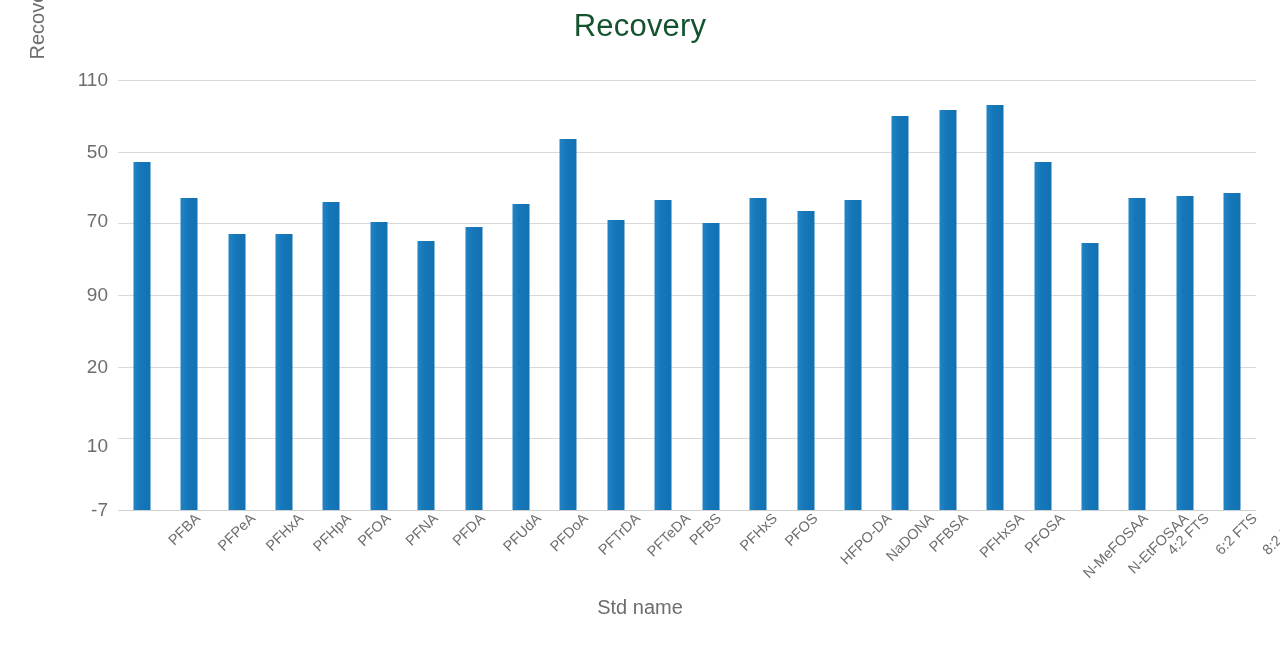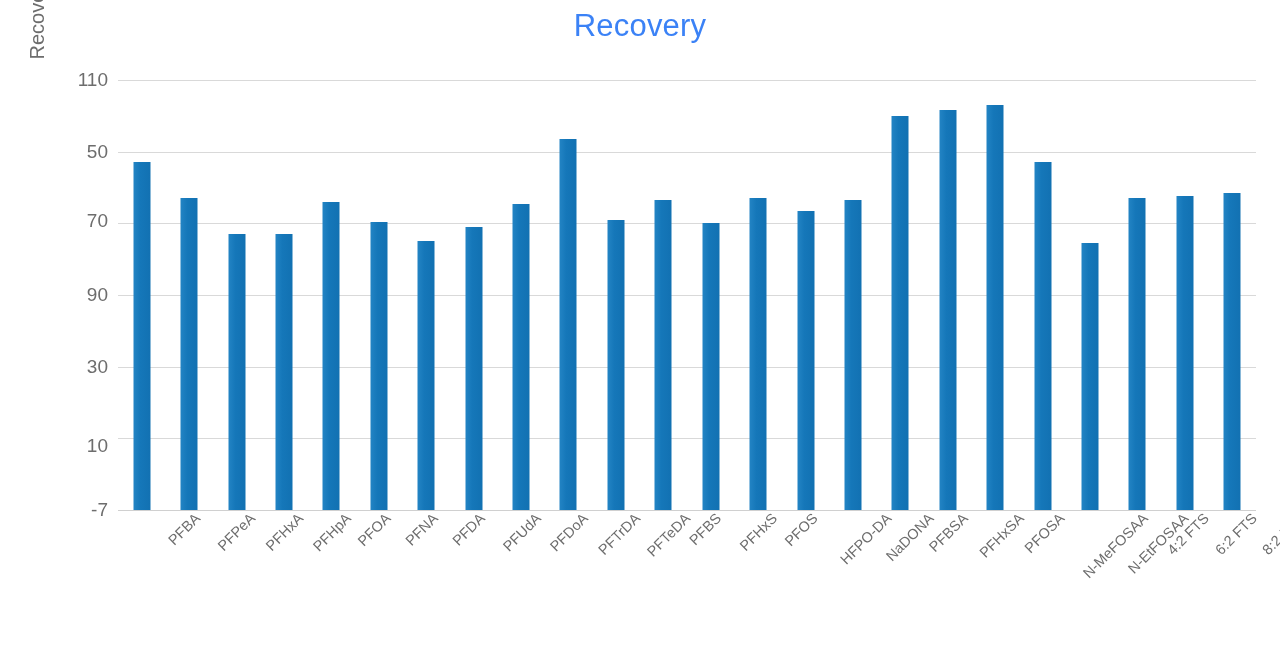--- a/index.html
+++ b/index.html
@@ -12,21 +12,21 @@
     overflow:hidden;
     position:relative;
   }
   #chart-root{position:absolute;inset:0;}
 
   
   .chart-title{
     position:absolute;top:8px;left:0;width:1280px;
     text-align:center;
     font-size:31px;font-weight:400;
-    color:#3b82f6;
+    color:#14532d;
     letter-spacing:.2px;
   }
 
   
   .y-axis-title{
     position:absolute;
     left:16px;top:150px;
     width:300px;height:34px;
     transform:rotate(-90deg);
     transform-origin:left top;
@@ -104,21 +104,21 @@
 
   <div class="y-axis-title-wrap">
     <div class="y-axis-title">Recovery [%]</div>
   </div>
 
   <div class="yticks" id="yticks">
       <div class="ytick" style="top: 70px;">110</div>
       <div class="ytick" style="top: 141.667px;">50</div>
       <div class="ytick" style="top: 211px;">70</div>
       <div class="ytick" style="top: 285px;">90</div>
-      <div class="ytick" style="top: 356.667px;">30</div>
+      <div class="ytick" style="top: 356.667px;">20</div>
       <div class="ytick" style="top: 436px;">10</div>
       <div class="ytick" style="top: 500px;">-7</div>
     </div>
 
   <div class="plot-area" id="plot-area">
     <div id="gridlines">
         <div class="gridline" style="top: 0px;"></div>
         <div class="gridline" style="top: 71.6667px;"></div>
         <div class="gridline" style="top: 143.333px;"></div>
         <div class="gridline" style="top: 215px;"></div>
@@ -222,14 +222,15 @@
       <div class="xlabel" style="left: 794.375px;"><span>PFBSA</span></div>
       <div class="xlabel" style="left: 841.792px;"><span>PFHxSA</span></div>
       <div class="xlabel" style="left: 889.208px;"><span>PFOSA</span></div>
       <div class="xlabel" style="left: 936.625px;"><span>N-MeFOSAA</span></div>
       <div class="xlabel" style="left: 984.042px;"><span>N-EtFOSAA</span></div>
       <div class="xlabel" style="left: 1031.46px;"><span>4:2 FTS</span></div>
       <div class="xlabel" style="left: 1078.87px;"><span>6:2 FTS</span></div>
       <div class="xlabel" style="left: 1126.29px;"><span>8:2 FTS</span></div>
     </div>
 
+  <div class="x-axis-title">Std name</div>
 
 </div>
 
 </body></html>

